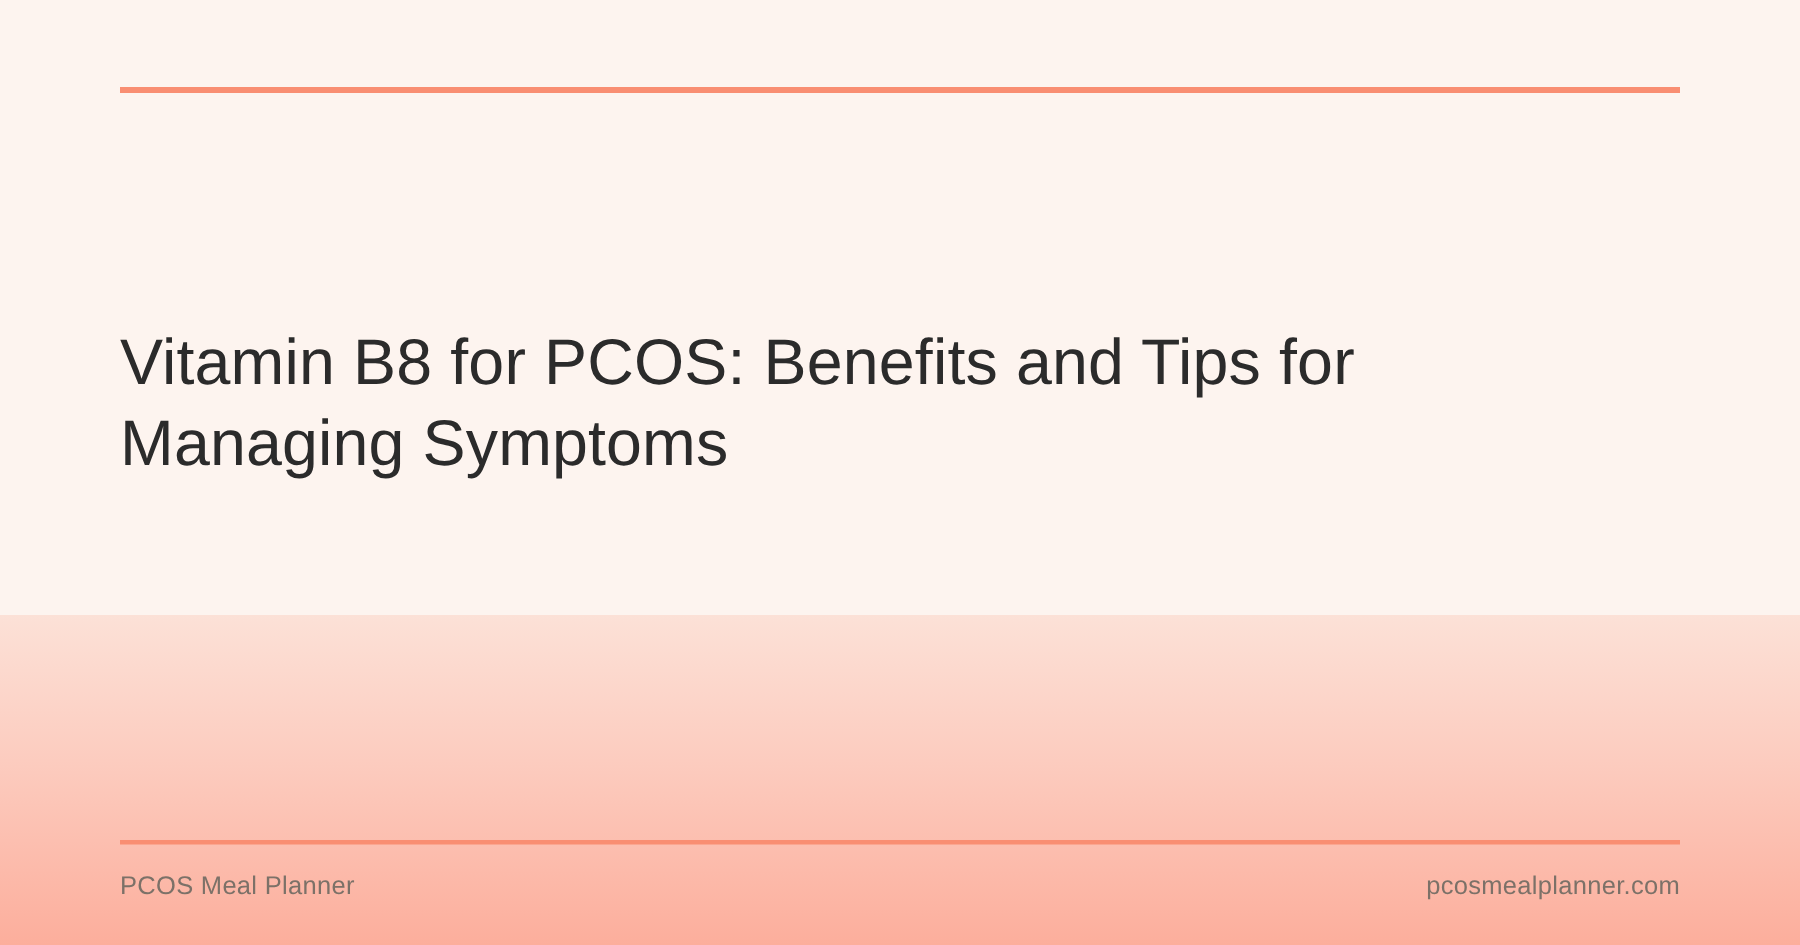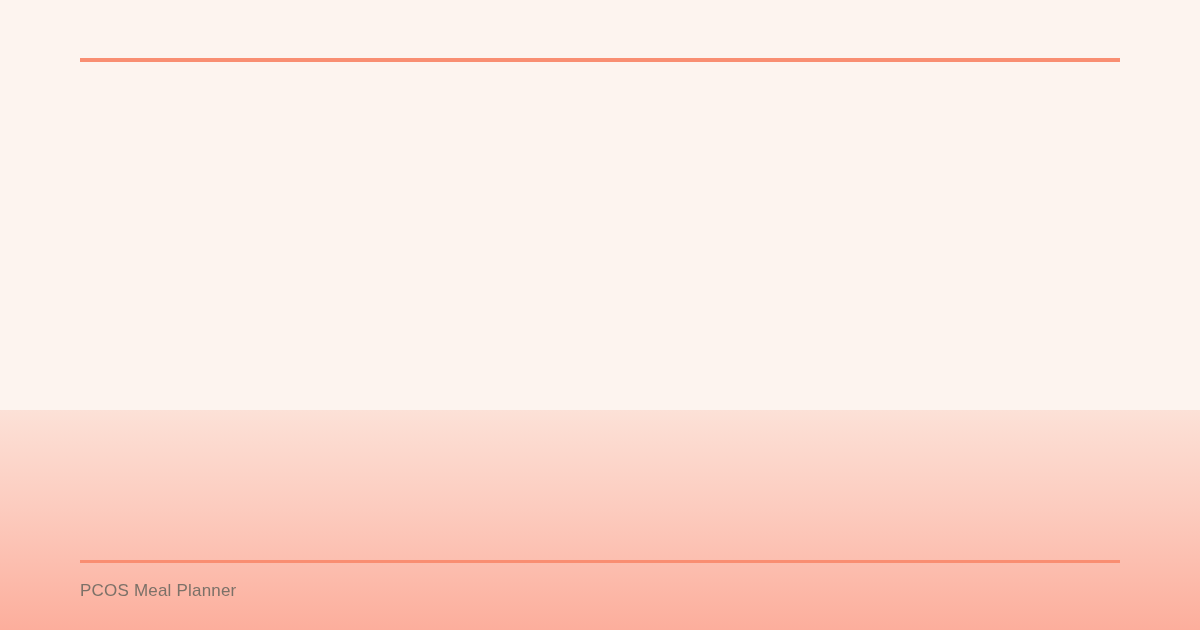--- a/index.html
+++ b/index.html
@@ -109,20 +109,24 @@
 </head>
 <body>
 
 <div class="card">
 
   <div class="bg-top"></div>
   <div class="bg-bottom"></div>
 
   <div class="rule rule-top"></div>
 
+  <div class="title-block">
+    <h1 class="title">Vitamin B8 for PCOS: Benefits and Tips for Managing Symptoms</h1>
+  </div>
 
   <div class="rule rule-footer"></div>
 
   <div class="footer">
     <span class="footer-brand">PCOS Meal Planner</span>
+    <span class="footer-url">pcosmealplanner.com</span>
   </div>
 
 </div>
 
 </body></html>

